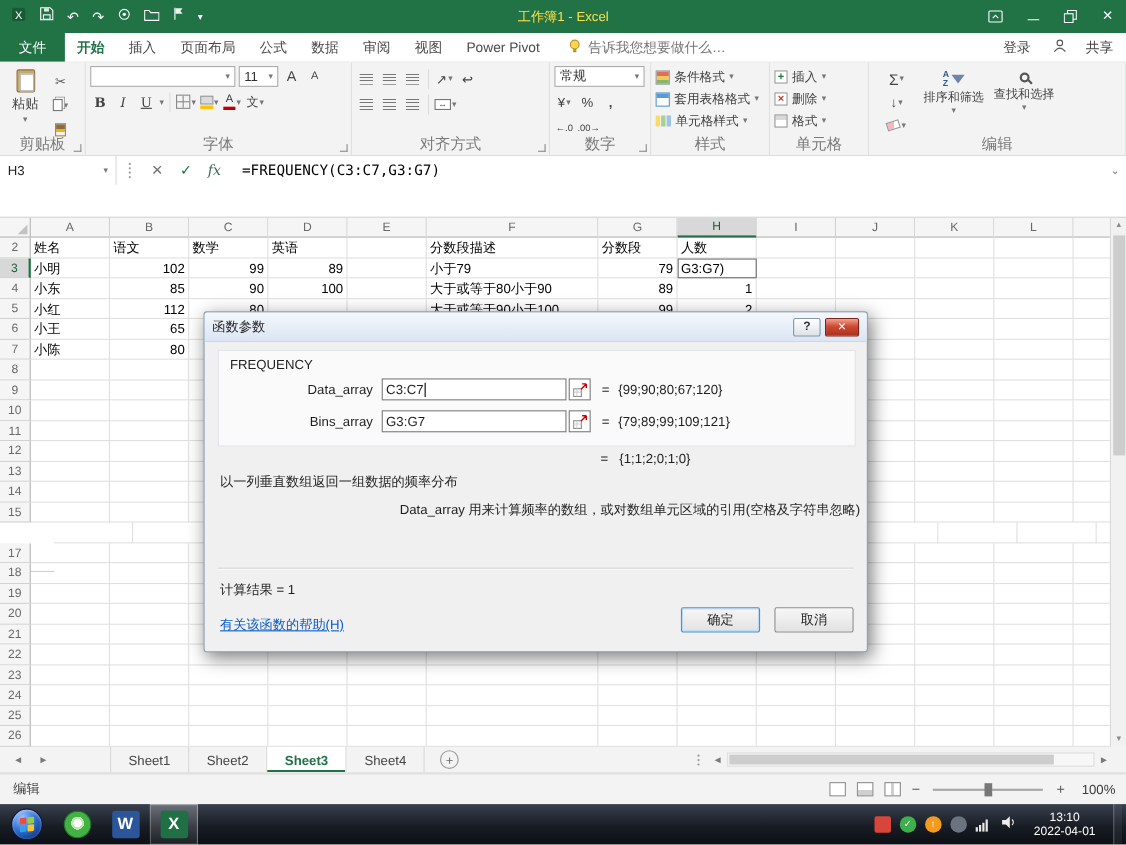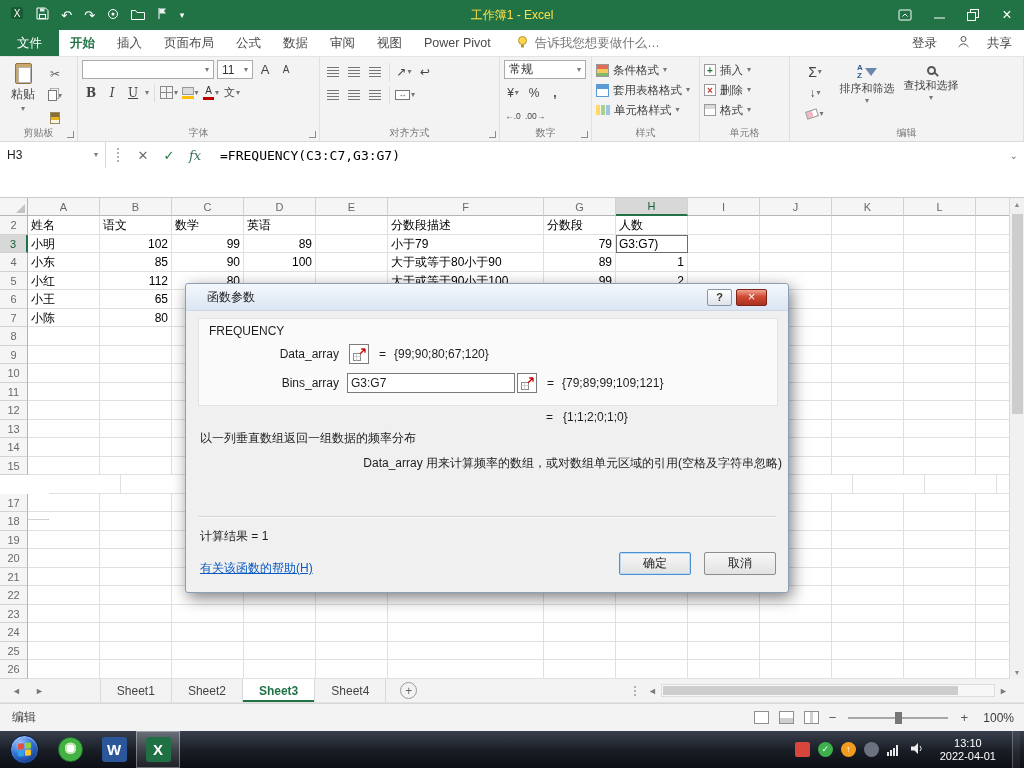--- a/index.html
+++ b/index.html
@@ -27,21 +27,21 @@
   
   .ribbon{position:absolute;top:57px;left:0;right:0;height:85px;background:#f3f3f3;border-bottom:1px solid #dadada;display:flex;}
   .rgroup{position:relative;height:100%;border-right:1px solid #e0e0e0;padding:3px 3px 13px 4px;}
   .g-clip{width:78px;display:flex;gap:4px;}
   .g-font{width:242px;}
   .g-align{width:180px;}
   .g-num{width:92px;}
   .g-style{width:108px;}
   .g-cells{width:90px;}
   .g-edit{flex:1;display:flex;gap:6px;padding-left:8px;}
-  .glabel{position:absolute;bottom:1px;left:0;right:0;text-align:center;font-size:10px;color:#7a7a7a;}
+  .glabel{position:absolute;bottom:1px;left:0;right:0;text-align:center;font-size:14px;color:#7a7a7a;}
   .launch{position:absolute;right:3px;bottom:3px;width:7px;height:7px;border-right:1px solid #8c8c8c;border-bottom:1px solid #8c8c8c;}
   .rrow{display:flex;align-items:center;gap:3px;margin-bottom:4px;}
   .combo{height:19px;background:#fff;border:1px solid #ababab;display:flex;align-items:center;font-size:12px;padding:0 4px;color:#333;}
   .dd{font-size:8px;color:#777;line-height:1;}
   .ibtn{min-width:18px;height:19px;display:inline-flex;align-items:center;justify-content:center;gap:1px;font-size:12px;color:#444;}
   .bfc{font-family:"DejaVu Serif","Liberation Serif",serif;}
   .vsep{width:1px;height:18px;background:#ddd;margin:0 2px;}
   .bigbtn{display:flex;flex-direction:column;align-items:center;gap:2px;padding-top:3px;font-size:12px;color:#444;width:38px;}
   .clip-icon{width:17px;height:21px;background:#c7a76c;border:1px solid #8f7440;border-radius:2px;position:relative;}
   .clip-icon::after{content:'';position:absolute;left:2px;top:3px;width:11px;height:14px;background:#fff;border:1px solid #b5b5b5;}
@@ -125,21 +125,21 @@
   .vicon{width:15px;height:13px;border:1px solid #8f8f8f;background:#fff;}
   .vicon.v2{background:linear-gradient(#fff 55%,#cfcfcf 55%);}
   .vicon.v3{background:linear-gradient(90deg,#fff 40%,#cfcfcf 40% 60%,#fff 60%);}
   .zsym{font-size:13px;color:#555;}
   .ztrack{width:100px;height:2px;background:#a8a8a8;position:relative;margin:0 2px;}
   .zthumb{position:absolute;left:47px;top:-5px;width:7px;height:12px;background:#777;}
   .zpct{min-width:36px;text-align:right;color:#3b3b3b;}
 
   
   .dlg{position:absolute;left:185px;top:283px;width:604px;height:310px;background:#f0f0f0;border:1px solid #89a0b8;border-radius:3px;box-shadow:3px 5px 16px rgba(0,0,0,.5);z-index:10;font-size:12px;color:#1e1e1e;}
-  .dlg-title{height:27px;background:linear-gradient(#f4f8fc,#dbe5f3);border-bottom:1px solid #ccd8e8;border-radius:3px 3px 0 0;display:flex;align-items:center;padding:0 21px;}
+  .dlg-title{height:27px;background:linear-gradient(#f4f8fc,#dbe5f3);border-bottom:1px solid #ccd8e8;border-radius:3px 3px 0 0;display:flex;align-items:center;padding:0 7px;}
   .dlg-btns{margin-left:auto;display:flex;gap:4px;}
   .dlg-help{width:25px;height:17px;background:linear-gradient(#fff,#dde3ea);border:1px solid #8796a6;border-radius:2px;display:flex;align-items:center;justify-content:center;font-size:11px;color:#333;font-weight:700;}
   .dlg-close{width:31px;height:17px;background:linear-gradient(#f0a28f,#cf4a34 45%,#aa3220);border:1px solid #7c2315;border-radius:2px;display:flex;align-items:center;justify-content:center;color:#fff;font-size:13px;line-height:0;}
   .dlg-panel{position:absolute;left:12px;top:34px;width:580px;height:88px;background:#fafafa;border:1px solid #dfe3e8;}
   .fnname{position:absolute;left:10px;top:5px;}
   .argrow{position:absolute;left:0;display:flex;align-items:center;width:100%;}
   .argrow.r1{top:25px;}
   .argrow.r2{top:54px;}
   .arglabel{width:148px;text-align:right;padding-right:8px;}
   .argbox{width:168px;height:20px;background:#fff;border:1px solid #7b7b7b;display:flex;align-items:center;padding:0 3px;}
@@ -976,20 +976,24 @@
       <span>函数参数</span>
       <span class="dlg-btns">
         <span class="dlg-help">?</span>
         <span class="dlg-close">×</span>
       </span>
     </div>
     <div class="dlg-panel">
       <div class="fnname">FREQUENCY</div>
       <div class="argrow r1">
         <span class="arglabel">Data_array</span>
+        <span class="argbox">
+            <span>C3:C7</span>
+            <span class="caret"></span>
+          </span>
         <span class="rangebtn">
           <svg width="13" height="13" viewBox="0 0 13 13">
               <rect x="0.5" y="5.5" width="7" height="7" fill="#fff" stroke="#8a8a8a"></rect>
               <line x1="0.5" y1="8.5" x2="7.5" y2="8.5" stroke="#cfcfcf"></line>
               <line x1="3.5" y1="5.5" x2="3.5" y2="12.5" stroke="#cfcfcf"></line>
               <path d="M12 1 L7.2 5.8 M12 1 h-3.8 M12 1 v3.8" stroke="#c00" stroke-width="1.3" fill="none"></path>
             </svg>
         </span>
         <span class="argeq">=</span>
         <span class="argval">{99;90;80;67;120}</span>

